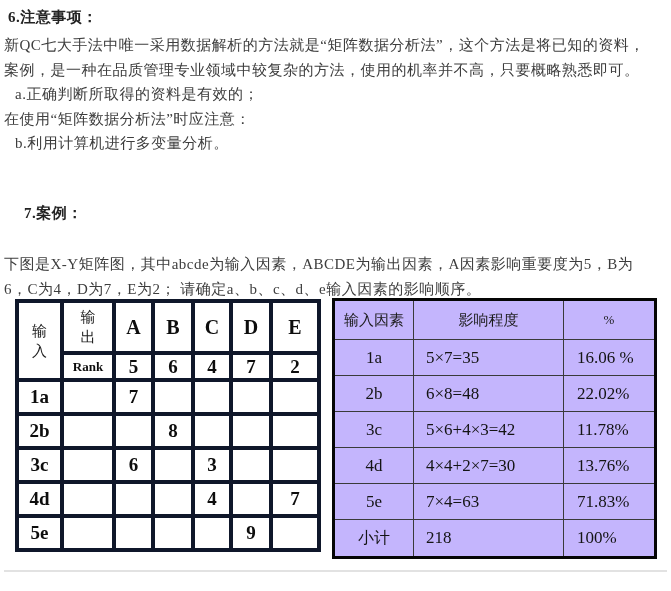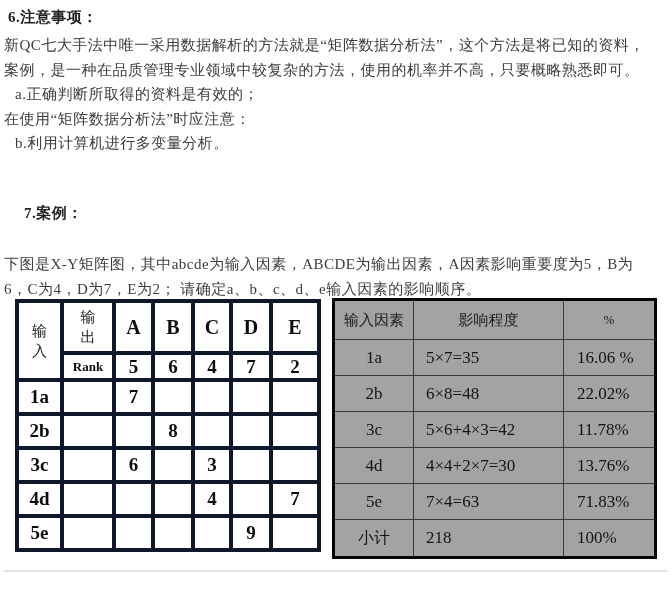--- a/index.html
+++ b/index.html
@@ -37,21 +37,21 @@
   .matrix td.letter{font-size:20px;font-weight:bold;}
   .matrix td.val{font-size:19px;font-weight:bold;}
   .matrix td.rank{font-size:13px;font-weight:bold;}
   .matrix td.rlabel{font-size:19px;font-weight:bold;}
   .matrix td.corner{font-size:15px;font-weight:normal;color:#1c1c1c;}
   .vwrap{display:inline-block;width:17px;line-height:20px;word-break:break-all;}
 
   
   table.result{
     position:absolute;left:332px;top:298px;border-collapse:collapse;
-    table-layout:fixed;background:#a3a3a3;border:3px solid #050505;color:#141414;
+    table-layout:fixed;background:#c4b5fd;border:3px solid #050505;color:#141414;
   }
   table.result td{
     border:1.5px solid #3a3a3a;vertical-align:middle;padding:0;overflow:hidden;
   }
   .result tr.hdr{height:40px;}
   .result tr.row{height:36px;}
   .result tr.last{height:38px;}
   .result td.rh{font-size:15px;text-align:center;color:#1b1b1b;}
   .result td.rhp{font-size:13px;text-align:center;color:#1b1b1b;}
   .result td.rc1{font-size:17px;text-align:center;}

